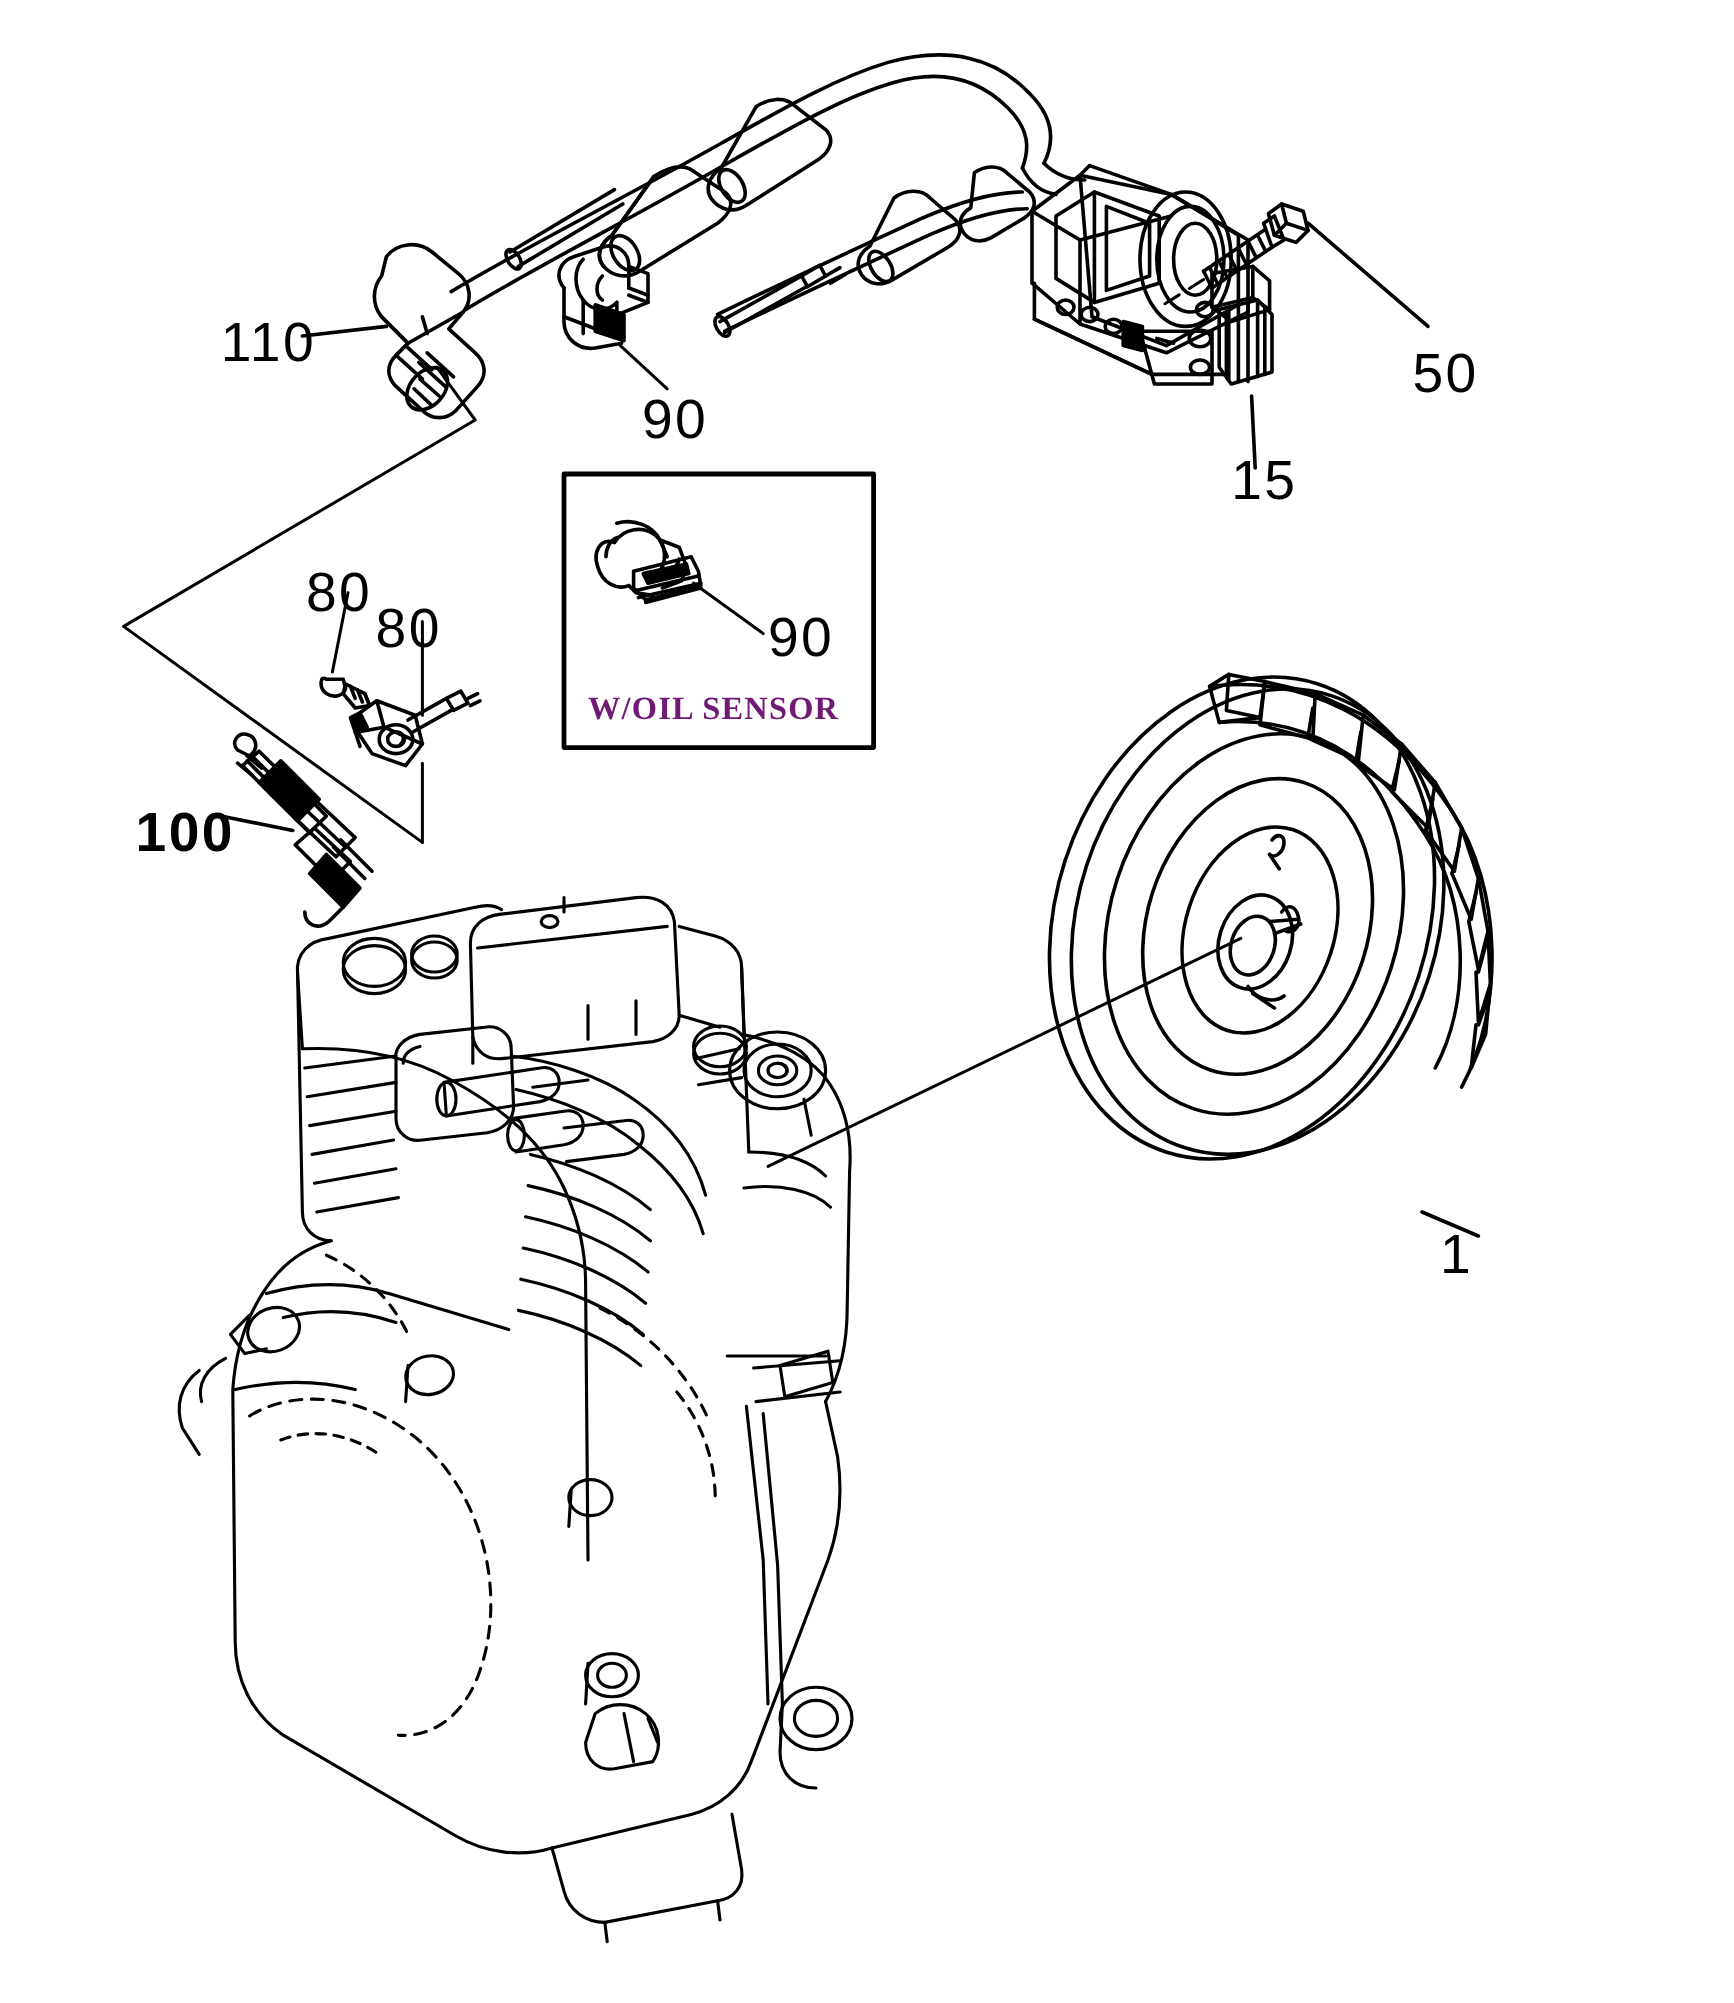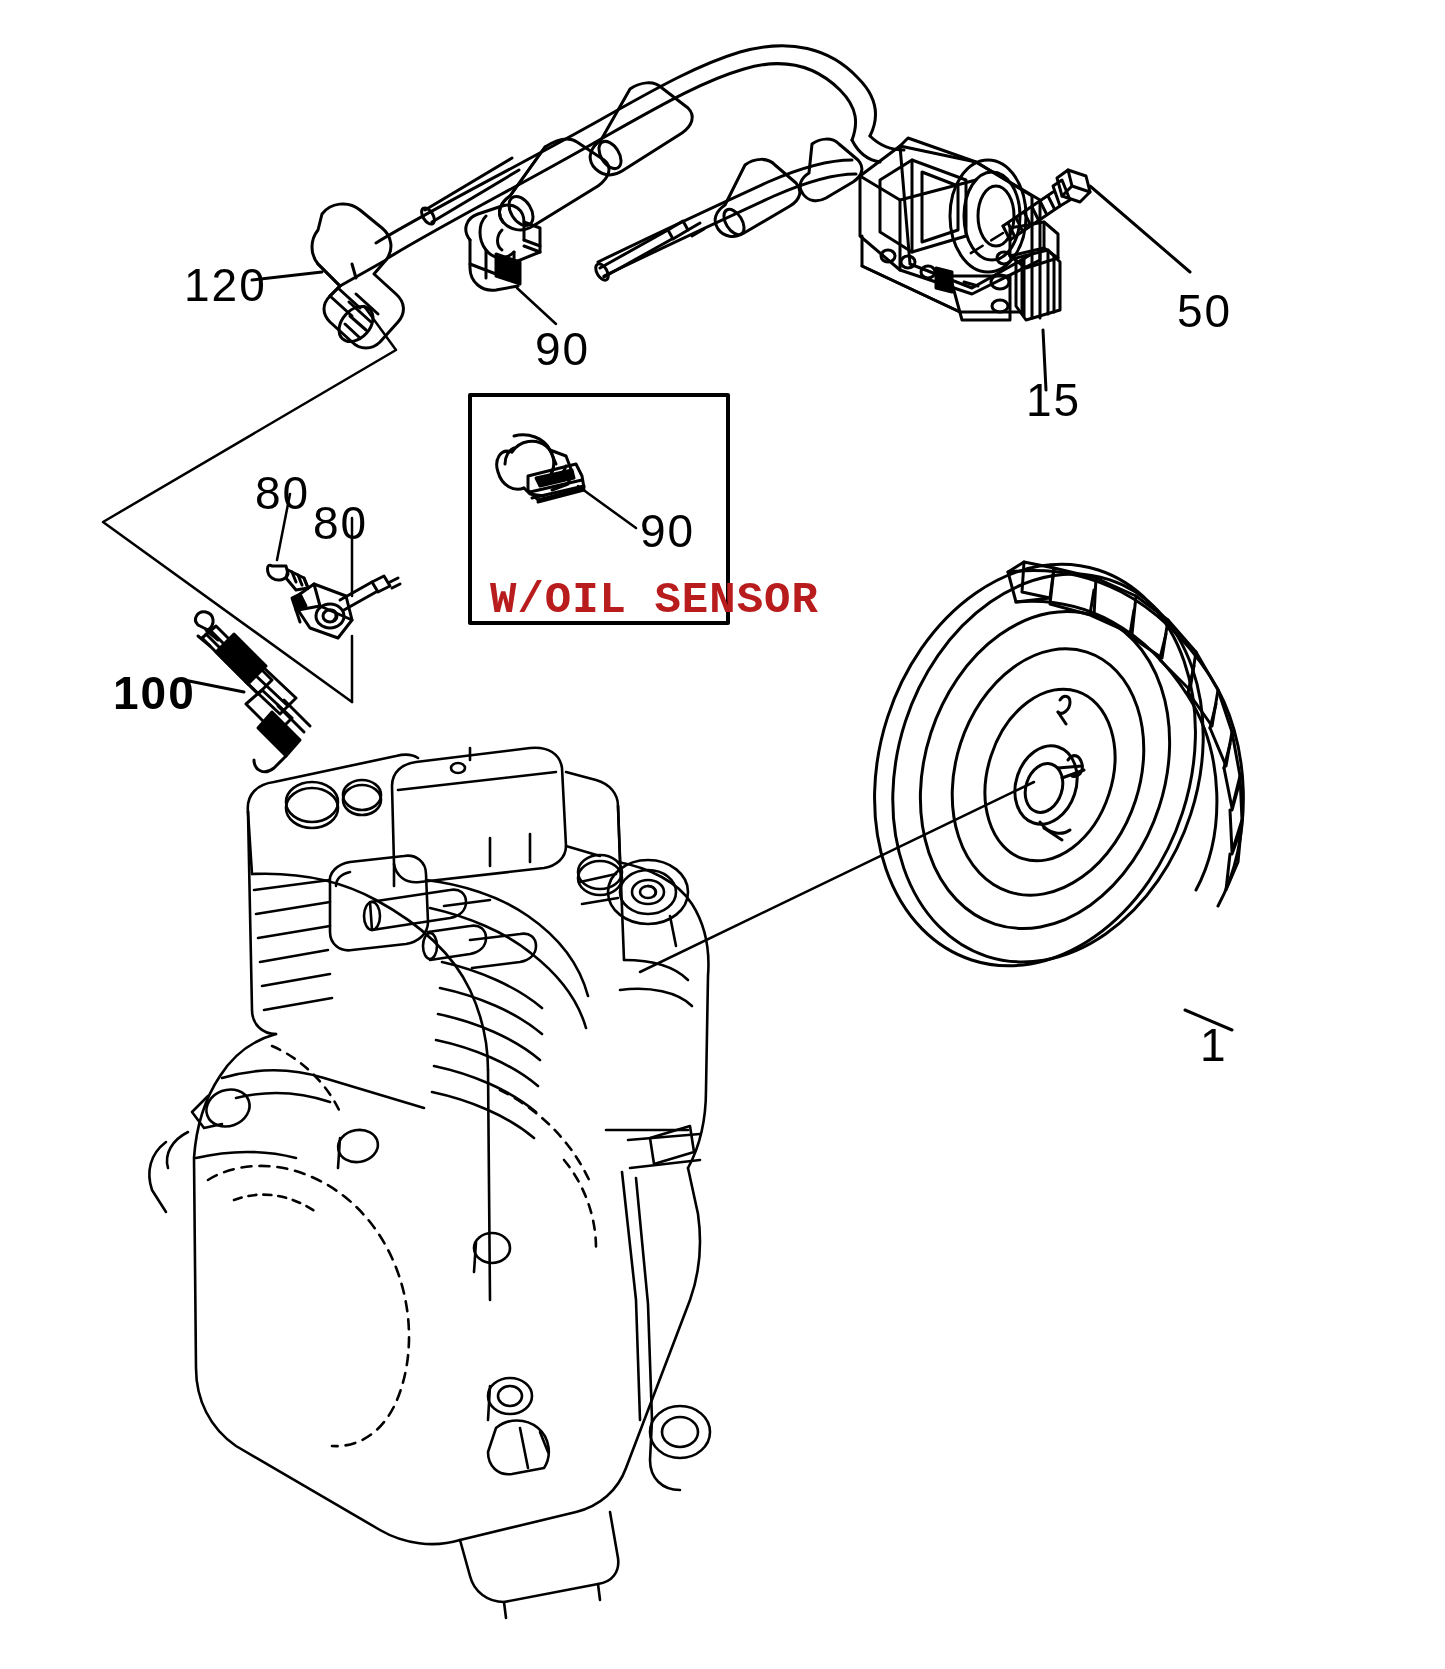--- a/index.html
+++ b/index.html
@@ -1,22 +1,22 @@
 <!DOCTYPE html>
 <html><head>
 <meta charset="utf-8">
 <style>
   html,body{margin:0;padding:0;background:#fff;}
   body{font-family:"Liberation Sans",sans-serif;}
   #stage{position:relative;width:1445px;height:1669px;background:#ffffff;overflow:hidden;}
   #stage svg{position:absolute;left:0;top:0;}
   .lbl{position:absolute;font-family:"Liberation Sans",sans-serif;color:#000;
        font-size:46px;font-weight:400;letter-spacing:2px;line-height:1;white-space:nowrap;}
-  .inset-cap{position:absolute;font-family:Liberation Mono, monospace;color:#b91c1c;
-       font-size:44px;font-weight:700;letter-spacing:1px;white-space:nowrap;}
+  .inset-cap{position:absolute;font-family:Liberation Serif, serif;color:#701a75;
+       font-size:27px;font-weight:700;letter-spacing:1px;white-space:nowrap;}
 </style>
 </head>
 <body>
 
 <div id="stage">
 
   <svg width="1445" height="1669" viewBox="0 0 1445 1669" fill="none" stroke="#000" stroke-width="3" stroke-linecap="round" stroke-linejoin="round">
 
     <g>
 
@@ -398,21 +398,21 @@
 
       <path d="M166 1142 C 150 1154 146 1172 152 1190 L 166 1212"></path>
 
       <path d="M272 1046 C 300 1058 326 1082 340 1112" stroke-dasharray="9 8"></path>
       <path d="M564 1160 C 584 1184 596 1216 596 1248" stroke-dasharray="9 8"></path>
       <path d="M500 1090 C 540 1110 572 1142 590 1182" stroke-dasharray="9 8"></path>
     </g>
 
   </svg>
 
-  <div class="lbl" style="left:184px;top:262px;">120</div>
+  <div class="lbl" style="left:184px;top:262px;">110</div>
 
   <div class="lbl" style="left:535px;top:326px;">90</div>
 
   <div class="lbl" style="left:1177px;top:288px;">50</div>
 
   <div class="lbl" style="left:1026px;top:377px;">15</div>
 
   <div class="lbl" style="left:255px;top:470px;">80</div>
 
   <div class="lbl" style="left:313px;top:500px;">80</div>

